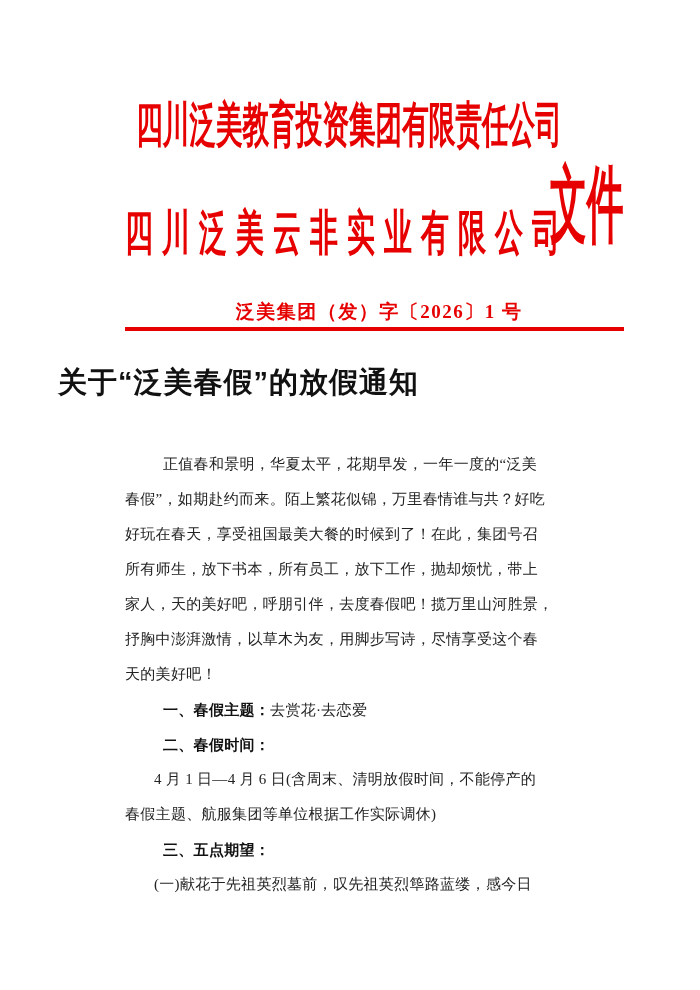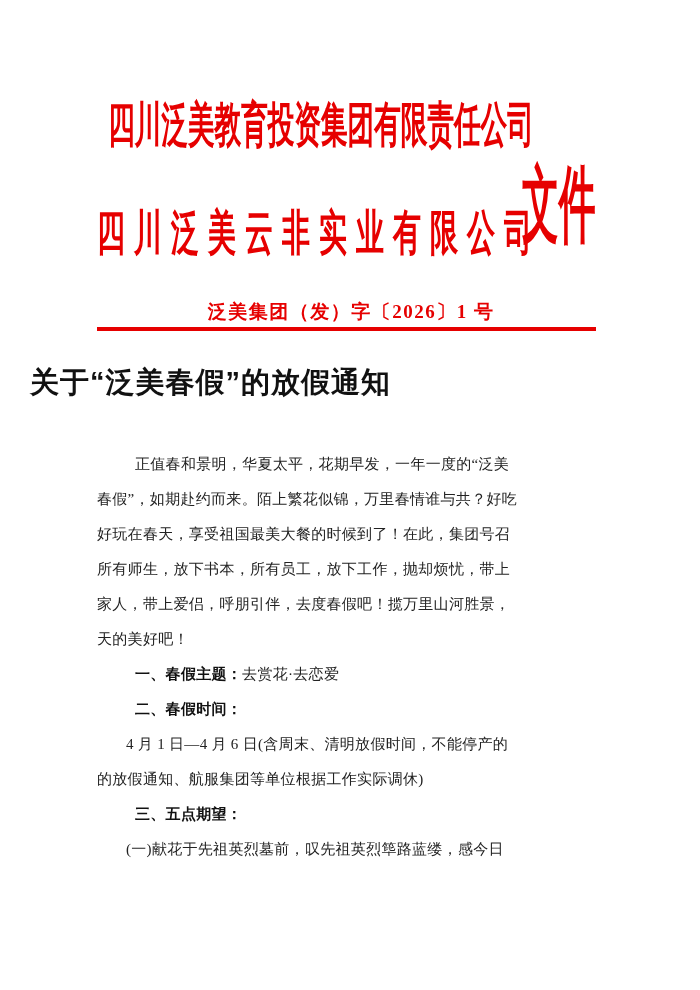--- a/index.html
+++ b/index.html
@@ -4,21 +4,21 @@
 <style>
   * { margin:0; padding:0; box-sizing:border-box; }
   html,body { background:#ffffff; }
   body {
     width:700px; height:990px;
     font-family:"Liberation Serif","DejaVu Serif",serif;
     color:#222;
   }
   .page {
     position:relative; width:636px; height:990px;
-    background:var(--page_white,#ffffff); overflow:hidden;
+    background:var(--page_white,#ffffff); overflow:hidden;margin-left:28px;
   }
   .red { color:var(--header_red,#e60000);font-weight:bold; }
 
   
   .org-line { position:absolute; left:97px; width:436px; text-align:center; }
   .org-line .stretch {
     display:inline-block; font-weight:bold; white-space:nowrap; line-height:1.15;
   }
   #org1 { top:98px; }
   #org1 .stretch { font-size:28px; transform:scale(0.95,1.72); transform-origin:center top; }
@@ -50,21 +50,21 @@
   }
 
   .body-block { position:absolute; left:97px; top:447px; width:512px; }
   .line {
     height:35px; line-height:35px; font-size:15px;
     white-space:nowrap; letter-spacing:0.3px; color:#222;
   }
   .indent    { padding-left:38px; }
   .indent-sm { padding-left:29px; }
   .hei {
-    font-family:Liberation Serif, serif;
+    font-family:Liberation Sans, sans-serif;
     font-weight:bold; color:#111;
   }
 </style>
 </head>
 <body>
 
 <div class="page">
 
   <div class="org-line" id="org1">
     <span class="stretch red">四川泛美教育投资集团有限责任公司</span>
@@ -83,33 +83,34 @@
   <div class="red-line"></div>
 
   <h1 class="title">关于“泛美春假”的放假通知</h1>
 
   <div class="body-block">
 
     <div class="line indent">正值春和景明，华夏太平，花期早发，一年一度的“泛美</div>
     <div class="line">春假”，如期赴约而来。陌上繁花似锦，万里春情谁与共？好吃</div>
     <div class="line">好玩在春天，享受祖国最美大餐的时候到了！在此，集团号召</div>
     <div class="line">所有师生，放下书本，所有员工，放下工作，抛却烦忧，带上</div>
-    <div class="line">家人，带上爱侣，呼朋引伴，去度春假吧！揽万里山河胜景，</div>
+    <div class="line">家人，天的美好吧，呼朋引伴，去度春假吧！揽万里山河胜景，</div>
+    <div class="line">抒胸中澎湃激情，以草木为友，用脚步写诗，尽情享受这个春</div>
     <div class="line">天的美好吧！</div>
 
     <div class="line indent">
       <span class="hei">一、春假主题：</span><span>去赏花·去恋爱</span>
     </div>
 
     <div class="line indent">
       <span class="hei">二、春假时间：</span>
     </div>
 
     <div class="line indent-sm">4 月 1 日—4 月 6 日(含周末、清明放假时间，不能停产的</div>
-    <div class="line">的放假通知、航服集团等单位根据工作实际调休)</div>
+    <div class="line">春假主题、航服集团等单位根据工作实际调休)</div>
 
     <div class="line indent">
       <span class="hei">三、五点期望：</span>
     </div>
 
     <div class="line indent-sm">(一)献花于先祖英烈墓前，叹先祖英烈筚路蓝缕，感今日</div>
 
   </div>
 
 </div>

